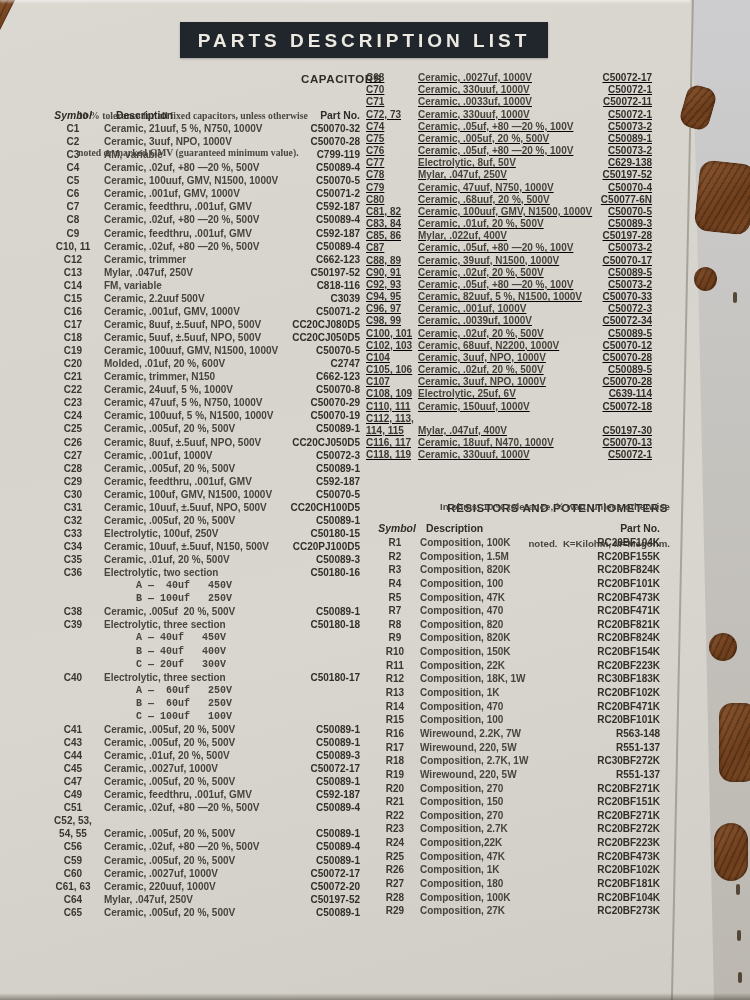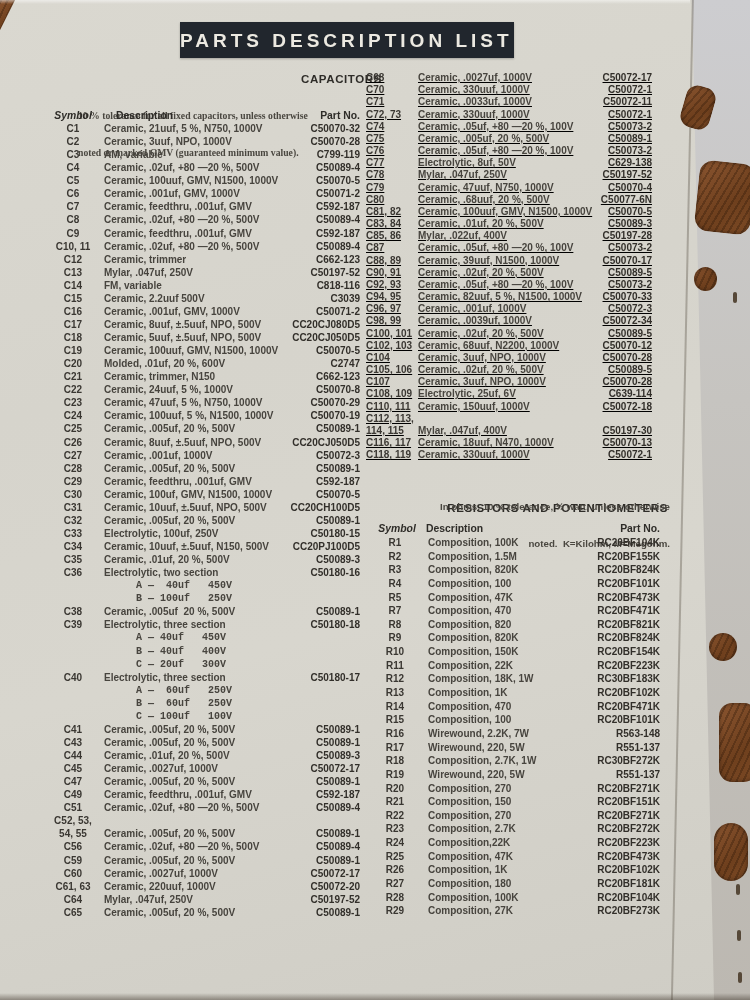--- a/index.html
+++ b/index.html
@@ -25,22 +25,22 @@
   #hole-5{left:719px;top:703px;width:38px;height:79px;border-radius:13px;}
   #hole-6{left:714px;top:823px;width:34px;height:58px;border-radius:17px;}
   #corner-tl{position:absolute;left:0;top:0;width:15px;height:30px;
       clip-path:polygon(0 0,100% 0,0 100%);}
   .stitch{position:absolute;width:4px;height:11px;background:#564838;border-radius:2px;}
   #bottom-shade{position:absolute;left:0;right:0;bottom:0;height:7px;
       background:linear-gradient(rgba(0,0,0,0),rgba(55,45,35,.45));}
   #top-shade{position:absolute;left:0;right:60px;top:0;height:4px;
       background:linear-gradient(rgba(255,255,255,.5),rgba(0,0,0,0));}
 
-  #banner{position:absolute;left:180px;top:22px;width:334px;height:36px;
-      background:#21262d;color:#ece9e1;text-align:left;line-height:37px;
+  #banner{position:absolute;left:180px;top:22px;width:368px;height:36px;
+      background:#21262d;color:#ece9e1;text-align:center;line-height:37px;
       font-size:19px;font-weight:bold;letter-spacing:4px;
       box-shadow:0 1px 2px rgba(0,0,0,.25);}
 
   .sec-heading{position:absolute;font-size:11.5px;font-weight:bold;color:#2e2c28;
       letter-spacing:.6px;text-align:right;}
   #cap-heading{left:60px;top:73px;width:322px;}
   #res-heading{left:370px;top:502px;width:298px;}
 
   .note{position:absolute;font-size:9.7px;font-weight:bold;color:#4a4740;
       line-height:12.2px;white-space:pre;}
@@ -56,21 +56,21 @@
   #res-header .h-desc{padding-left:2px;}
   .hdr .h-part{padding-right:4px;}
 
   .rows{position:absolute;}
   #cap-left-rows{left:42px;top:123px;width:322px;}
   #cap-right-rows{left:362px;top:72px;width:294px;text-decoration:underline;}
   #res-rows{left:370px;top:537px;width:294px;}
   .row{display:flex;align-items:baseline;color:#45423c;}
   #cap-left-rows .row{height:13.07px;}
   #cap-right-rows .row{height:12.18px;}
-  #res-rows .row{height:13.65px;gap:8px;}
+  #res-rows .row{height:13.65px;}
   .sym{font-size:10px;font-weight:bold;color:#3a3732;white-space:nowrap;}
   #cap-left-rows .sym{flex:0 0 62px;text-align:center;}
   #cap-right-rows .sym{flex:0 0 52px;text-align:left;padding-left:4px;}
   #res-rows .sym{flex:0 0 50px;text-align:center;}
   .desc{flex:1;font-size:10px;font-weight:bold;color:#47443e;white-space:pre;overflow:visible;}
   .sub .desc{padding-left:32px;font-family:Liberation Mono, monospace;}
   .part{font-size:10px;font-weight:bold;color:#322f2a;text-align:right;
         padding-right:4px;white-space:nowrap;}
 </style>
 </head>

